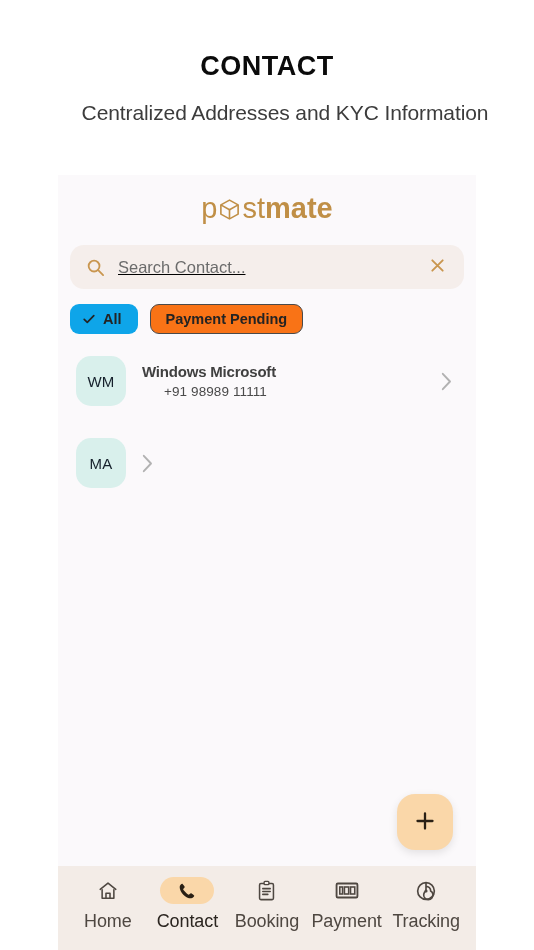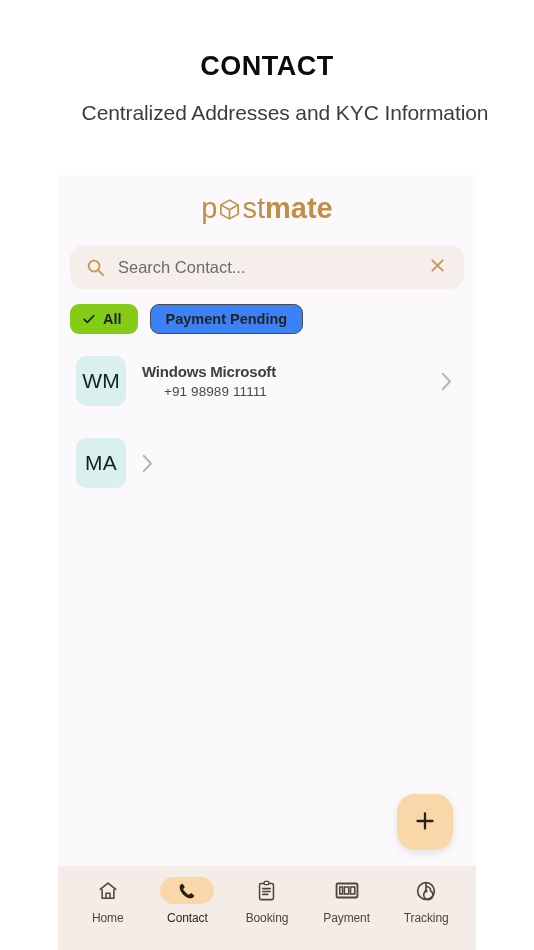--- a/index.html
+++ b/index.html
@@ -61,21 +61,21 @@
     letter-spacing: 0px;
     line-height: 1;
     display: flex;
     align-items: center;
   }
   .brand-light { font-weight: 400; }
   .brand-bold  { font-weight: bold; }
   .brand-cube  { display: inline-flex; align-items: center; margin: 0 1px; position: relative; top: 1px;}
 
   
-  .search-wrap { padding: 18px 12px 0 12px; }
+  .search-wrap { padding: 18px 12px 0 12px; text-decoration: underline; }
   .search-bar {
     height: 44px;
     background: #f5eeeb;
     border-radius: 14px;
     display: flex;
     align-items: center;
     padding: 0 16px;
     gap: 13px;
   }
   .search-icon { flex: 0 0 auto; display: flex; }
@@ -108,43 +108,43 @@
     display: flex;
     align-items: center;
     gap: 7px;
     padding: 0 15px;
     font-size: 14.5px;
     font-weight: bold;
     color: #232323;
     cursor: pointer;
     white-space: nowrap;
   }
-  .chip--active { background: #84cc16; border: none; padding: 0 16px 0 12px; align-items: center; }
-  .chip--idle   { background: #3b82f6; border: 1.3px solid #4a4a4a; }
+  .chip--active { background: #0ea5e9; border: none; padding: 0 16px 0 12px; align-items: center; }
+  .chip--idle   { background: #f97316; border: 1.3px solid #4a4a4a; }
   .chip-check { display: flex; align-items: center; }
 
   
   .list { padding: 14px 12px 0 12px; flex: 1 1 auto; }
   .list-item {
     display: flex;
     align-items: center;
     gap: 16px;
     padding: 8px 8px 8px 6px;
     cursor: pointer;
     margin-bottom: 16px;
   }
   .avatar {
     width: 50px; height: 50px;
     flex: 0 0 auto;
-    border-radius: 10px;
+    border-radius: 15px;
     background: #d9f0ec;
     display: flex;
     align-items: center;
     justify-content: center;
-    font-size: 21px;
+    font-size: 15px;
     color: #15202b;
     letter-spacing: 0.2px;
   }
   .item-text { flex: 1 1 auto; min-width: 0; }
   .item-name {
     font-size: 15px;
     font-weight: bold;
     color: #404040;
     line-height: 1.25;
     letter-spacing: -0.2px;
@@ -196,21 +196,21 @@
     height: 27px;
     min-width: 27px;
     padding: 0 17px;
     border-radius: 14px;
     display: flex;
     align-items: center;
     justify-content: center;
   }
   .nav-item--active .nav-icon-pill { background: #fad7a9; }
   .nav-label {
-    font-size: 12px;
+    font-size: 18px;
     color: #4e4741;
     letter-spacing: -0.1px;
   }
   .nav-item--active .nav-label { color: #2b2520; font-weight: 500; }
 </style>
 </head>
 <body>
 
 <div class="page-header">
   <div class="page-title">CONTACT</div>

